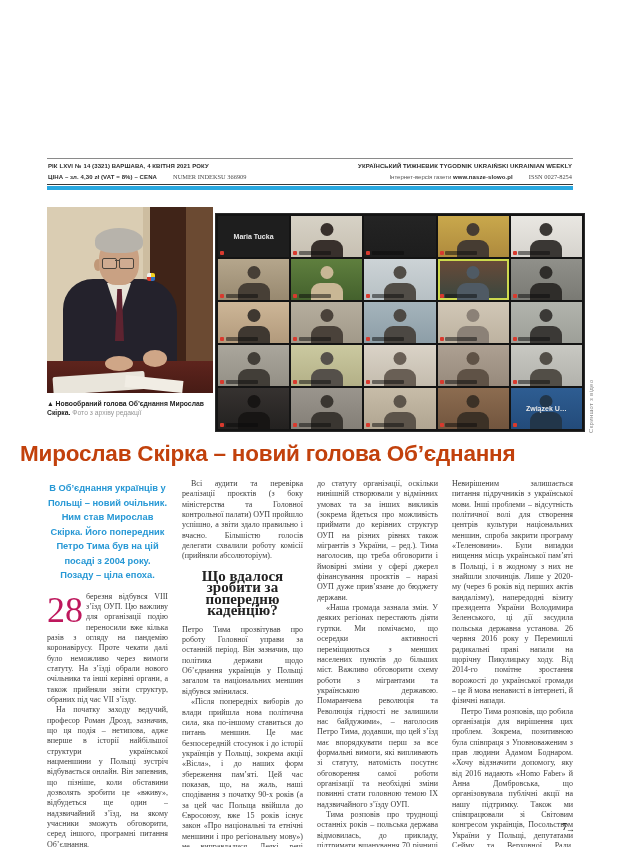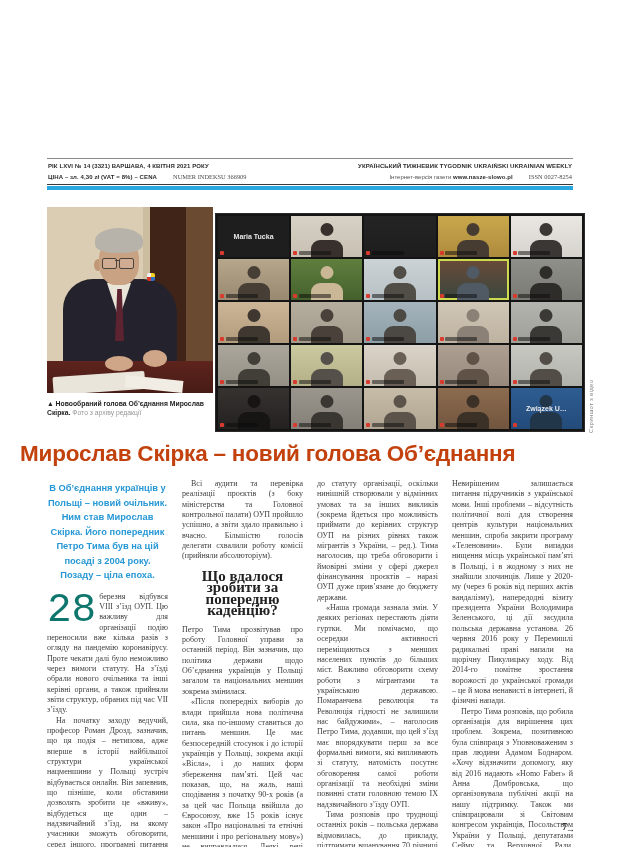--- a/index.html
+++ b/index.html
@@ -68,21 +68,21 @@
     font-family:"Liberation Sans",sans-serif;font-weight:bold;font-size:22.5px;line-height:26px;
     color:#c2410c;text-align:left;letter-spacing:-.2px;}
   
   .article{position:absolute;left:47px;top:479px;width:526px;height:368px;
     display:flex;gap:14px;overflow:hidden;}
   .art-col{flex:1 1 0;overflow:hidden;}
   .lead{font-family:"Liberation Sans",sans-serif;font-weight:bold;font-size:9.3px;line-height:14.5px;
     color:#2798d5;text-align:center;margin:2px 0 9px 0;}
   .para{margin:0;font-size:8px;line-height:10.35px;text-align:justify;text-indent:9px;color:#3c3c3c;}
   .para.first,.para.noindent{text-indent:0;}
-  .dropcap{float:left;font-size:41px;line-height:33px;padding:2px 3px 0 0;color:#0f766e;font-family:Liberation Mono, monospace;}
+  .dropcap{float:left;font-size:36px;line-height:33px;padding:2px 3px 0 0;color:#be185d;font-family:Liberation Serif, serif;}
   .subhead{font-size:15px;line-height:11.5px;font-weight:bold;color:#222;text-align:center;margin:9px 6px 8px 6px;}
   .cont-mark{position:absolute;right:44px;top:822px;font-family:"Liberation Serif",serif;
     font-weight:bold;font-size:9.5px;color:#333;}
   .cont-mark .arr{font-weight:normal;font-size:9px;position:relative;top:2px;left:-1px;}
 </style>
 </head>
 <body>
 
 <div class="page">
 
@@ -313,21 +313,21 @@
 
   <div class="article">
     <div class="art-col">
         <div class="lead">В Об’єднання українців у Польщі – новий очільник. Ним став Мирослав Скірка. Його попередник Петро Тима був на цій посаді з 2004 року. Позаду – ціла епоха.</div>
         <p class="para first"><span class="dropcap">28</span>березня відбувся VIII з’їзд ОУП. Цю важливу для організації подію переносили вже кілька разів з огляду на пандемію коронавірусу. Проте чекати далі було неможливо через вимоги статуту. На з’їзді обрали нового очільника та інші керівні органи, а також прийняли звіти структур, обраних під час VII з’їзду.</p>
         <p class="para">На початку заходу ведучий, професор Роман Дрозд, зазначив, що ця подія – нетипова, адже вперше в історії найбільшої структури української нацменшини у Польщі зустріч відбувається онлайн. Він запевнив, що пізніше, коли обставини дозволять зробити це «вживу», відбудеться ще один – надзвичайний з’їзд, на якому учасники зможуть обговорити, серед іншого, програмні питання Об’єднання.</p>
       </div>
     <div class="art-col">
         <p class="para">Всі аудити та перевірка реалізації проєктів (з боку міністерства та Головної контрольної палати) ОУП пройшло успішно, а звіти здало правильно і вчасно. Більшістю голосів делегати схвалили роботу комісії (прийняли абсолюторіум).</p>
         <h3 class="subhead">Що вдалося зробити за попередню каденцію?</h3>
-        <p class="para noindent">Петро Тима прозвітував про роботу Головної управи за останній період. Він зазначив, що політика держави щодо Об’єднання українців у Польщі загалом та національних меншин зокрема змінилася.</p>
+        <p class="para noindent">Петро Тима прозвітував про роботу Головної управи за останній період. Він зазначив, що політика держави щодо Об’єднання українців у Польщі загалом та національних меншин відбувся змінилася.</p>
         <p class="para">«Після попередніх виборів до влади прийшла нова політична сила, яка по-іншому ставиться до питань меншин. Це має безпосередній стосунок і до історії українців у Польщі, зокрема акції «Вісла», і до наших форм збереження пам’яті. Цей час показав, що, на жаль, наші сподівання з початку 90-х років (а за цей час Польща ввійшла до Євросоюзу, вже 15 років існує закон «Про національні та етнічні меншини і про регіональну мову») не виправдалися. Деякі речі змінилися на гірше. Особливо важким був 2017 рік», – підкреслив Петро Тима. Він додав, що під час наступного, надзвичайного з’їзду необхідно буде також ухвалити зміни</p>
       </div>
     <div class="art-col">
         <p class="para noindent">до статуту організації, оскільки нинішній створювали у відмінних умовах та за інших викликів (зокрема йдеться про можливість приймати до керівних структур ОУП на різних рівнях також мігрантів з України, – ред.). Тима наголосив, що треба обговорити і ймовірні зміни у сфері джерел фінансування проєктів – наразі ОУП дуже прив’язане до бюджету держави.</p>
         <p class="para">«Наша громада зазнала змін. У деяких регіонах перестають діяти гуртки. Ми помічаємо, що осередки активності переміщаються з менших населених пунктів до більших міст. Важливо обговорити схему роботи з мігрантами та українською державою. Помаранчева революція та Революція гідності не залишили нас байдужими», – наголосив Петро Тима, додавши, що цей з’їзд має впорядкувати перш за все формальні вимоги, які випливають зі статуту, натомість посутнє обговорення самої роботи організації та необхідні зміни повинні стати головною темою IX надзвичайного з’їзду ОУП.</p>
         <p class="para">Тима розповів про труднощі останніх років – польська держава відмовилась, до прикладу, підтримати вшанування 70 річниці акції Вісла (2017-й рік – ред.). Останніми роками урядові дотації практично не збільшувалися, попри інфляцію та зріст видатків. Зміни до закону про Інститут національної пам’яті від 2018 року мали на меті затвердити кримінальне переслідування за оприлюднення «невигідних» для нової історичної політики фактів минулого. Держава також відмовилася підтримати мультимедійний проєкт «Простір», не пояснивши причин.</p>
       </div>
     <div class="art-col">
         <p class="para noindent">Невирішеним залишається питання підручників з української мови. Інші проблеми – відсутність політичної волі для створення центрів культури національних меншин, спроба закрити програму «Теленовини». Були випадки нищення місць української пам’яті в Польщі, і в жодному з них не знайшли злочинців. Лише у 2020-му (через 6 років від перших актів вандалізму), напередодні візиту президента України Володимира Зеленського, ці дії засудила польська державна установа. 26 червня 2016 року у Перемишлі радикальні праві напали на щорічну Пикулицьку ходу. Від 2014-го помітне зростання ворожості до української громади – це й мова ненависті в інтернеті, й фізичні напади.</p>
         <p class="para">Петро Тима розповів, що робила організація для вирішення цих проблем. Зокрема, позитивною була співпраця з Уповноваженим з прав людини Адамом Боднаром. «Хочу відзначити допомогу, яку від 2016 надають «Homo Faber» й Анна Домбровська, що організовувала публічні акції на нашу підтримку. Також ми співпрацювали зі Світовим конгресом українців, Посольством України у Польщі, депутатами Сейму та Верховної Ради, польськими громадськими організаціями», – додав Петро Тима.</p>

